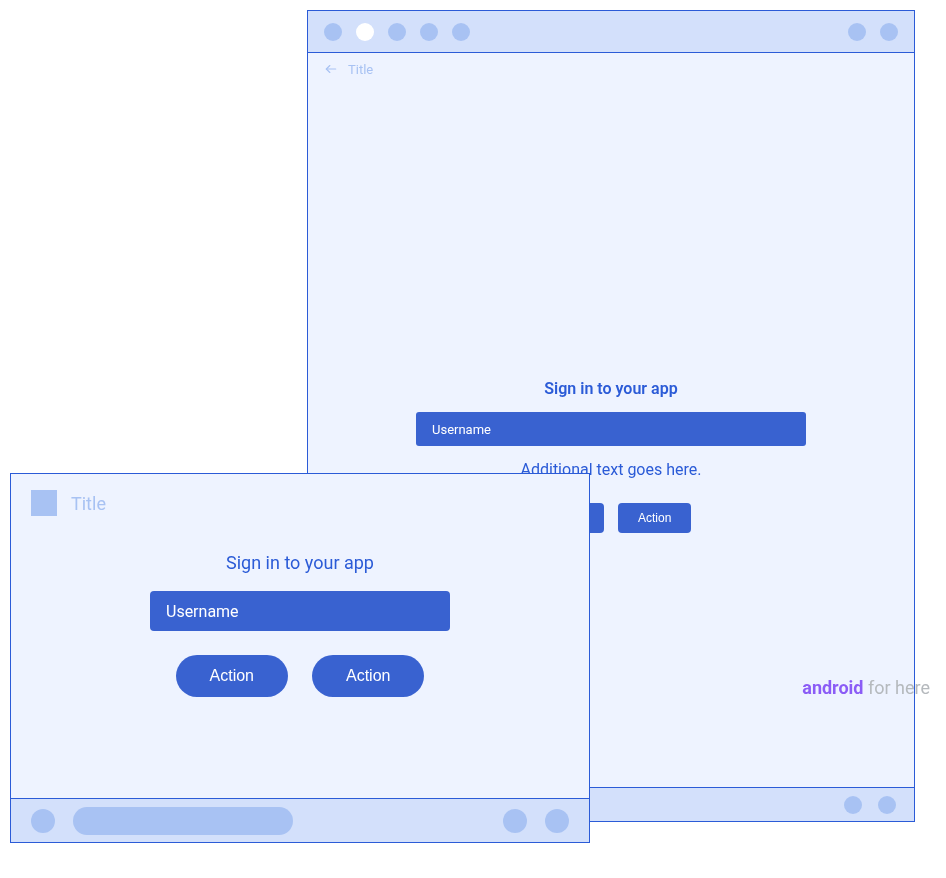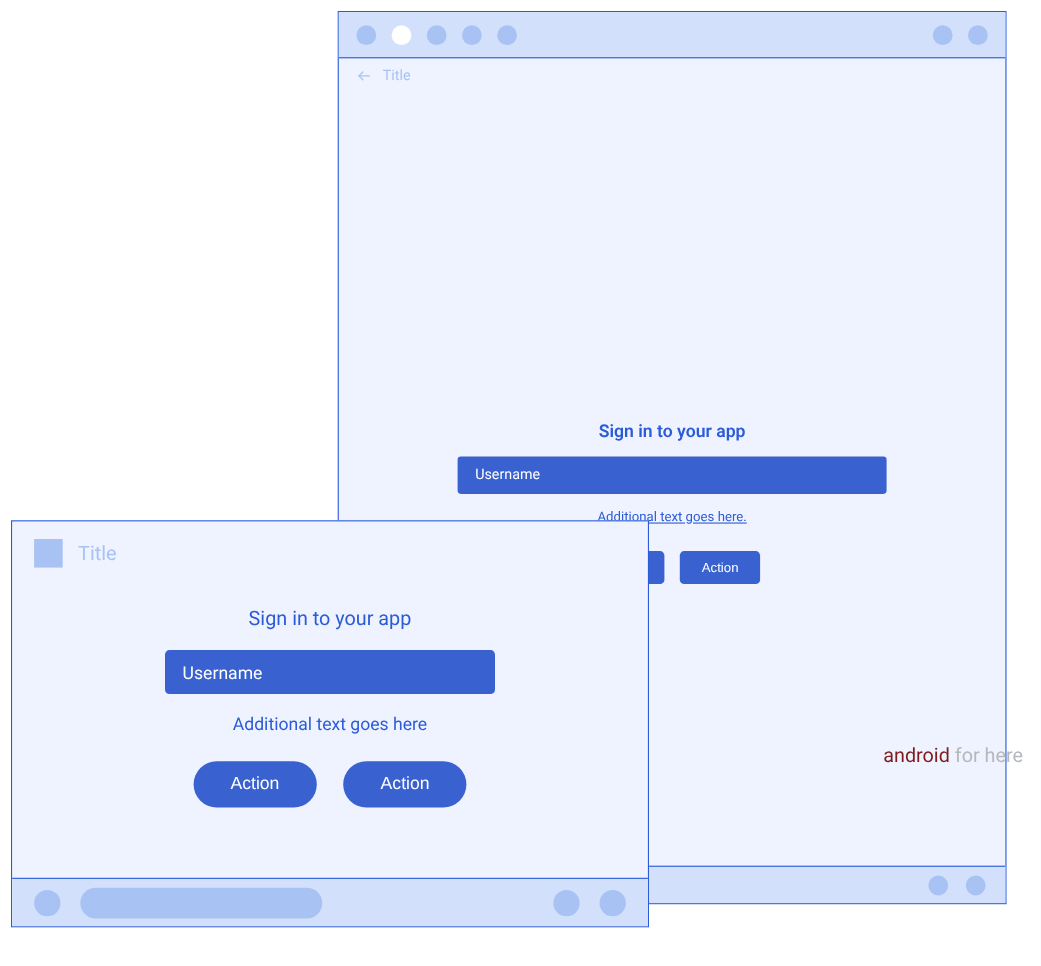--- a/index.html
+++ b/index.html
@@ -40,21 +40,21 @@
     padding-top: 40px;
   }
   .t-headline { color: #2b5bd7; font-weight: 600; font-size: 16px; }
   .t-input {
     width: 390px; height: 34px;
     background: #3962d0; color: #ffffff;
     border-radius: 3px;
     display: flex; align-items: center;
     padding: 0 16px; font-size: 13px;
   }
-  .t-addl { color: #2b5bd7; font-size: 12px; text-decoration: underline; }
+  .t-addl { color: #2b5bd7; font-size: 16px; }
   .t-actions { display: flex; gap: 14px; margin-top: 10px; }
   .t-btn {
     background: #3962d0; color: #ffffff;
     font-size: 12px; border-radius: 4px;
     padding: 8px 20px;
     border: none;
   }
   .tablet-footer {
     position: absolute; bottom: 0; left: 0; right: 0;
     height: 34px;
@@ -109,21 +109,21 @@
   }
   .bigdot { width: 24px; height: 24px; border-radius: 50%; background: #a8c2f3; }
   .pill { width: 220px; height: 28px; border-radius: 999px; background: #a8c2f3; }
 
   
   .caption {
     position: absolute;
     right: 16px; bottom: 6px;
     font-size: 18px; color: #b5b9bd;
   }
-  .caption .bold { font-weight: 400; color: #7f1d1d; }
+  .caption .bold { font-weight: 700; color: #8b5cf6; }
 </style>
 </head>
 <body>
 
 <div class="stage">
 
   <div class="tablet">
     <div class="tablet-topbar">
       <span class="dot"></span>
       <span class="dot white"></span>
@@ -167,21 +167,20 @@
     <div class="phone-header">
       <span class="sq-icon"></span>
       <span class="ph-title">Title</span>
     </div>
 
     <div class="phone-body">
       <div class="p-headline">Sign in to your app</div>
       <div class="p-input">
         <span>Username</span>
       </div>
-      <div class="p-addl">Additional text goes here</div>
       <div class="p-actions">
         <button class="p-btn">Action</button>
         <button class="p-btn">Action</button>
       </div>
     </div>
 
     <div class="phone-footer">
       <span class="bigdot"></span>
       <span class="pill"></span>
       <span style="flex:1"></span>

